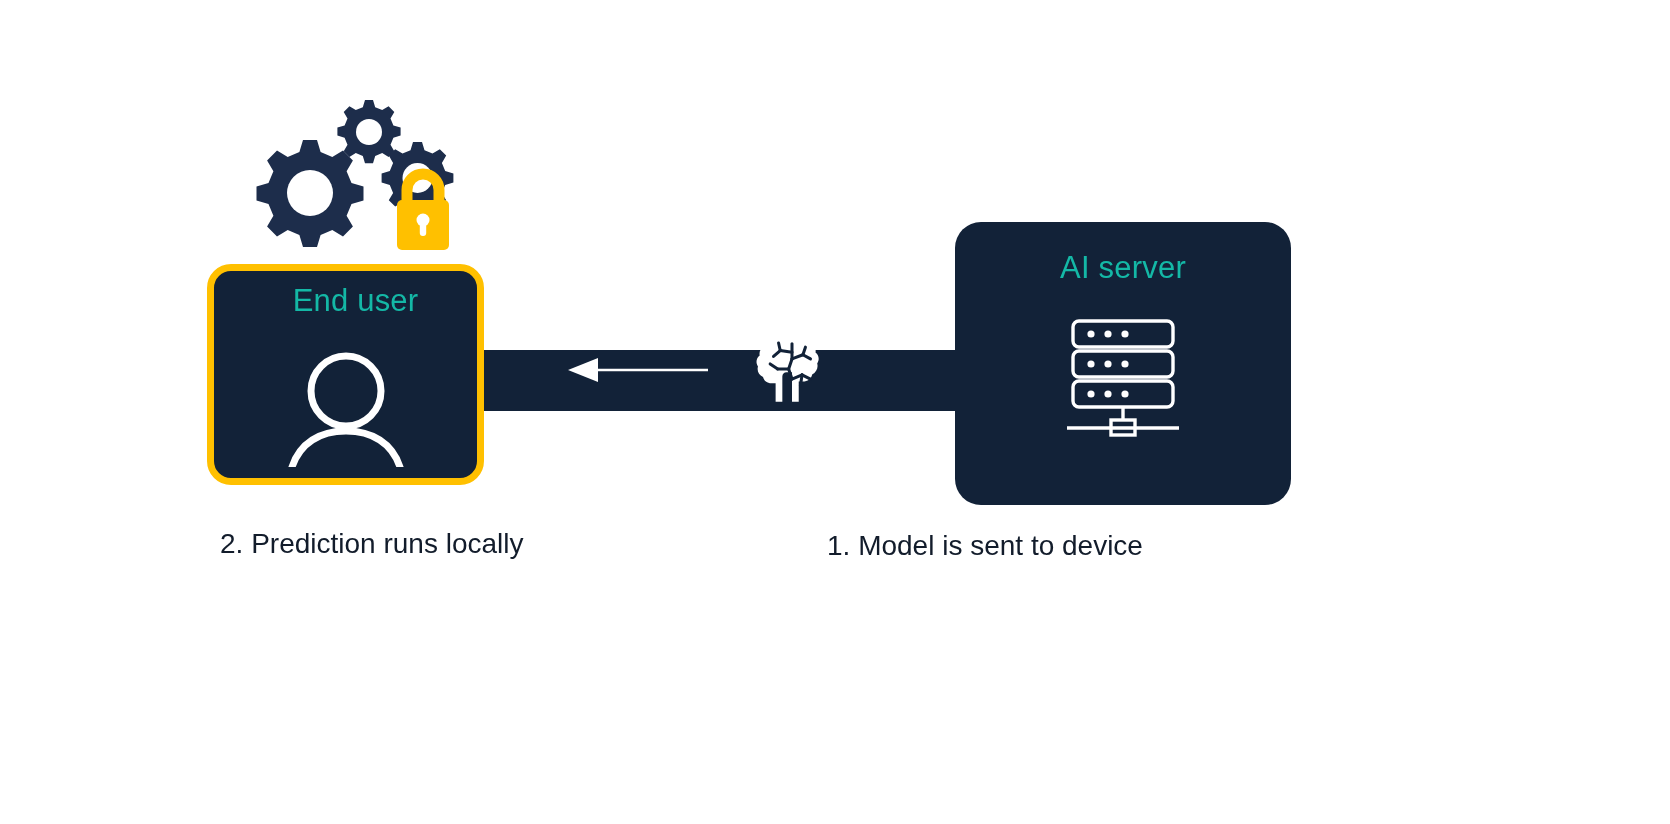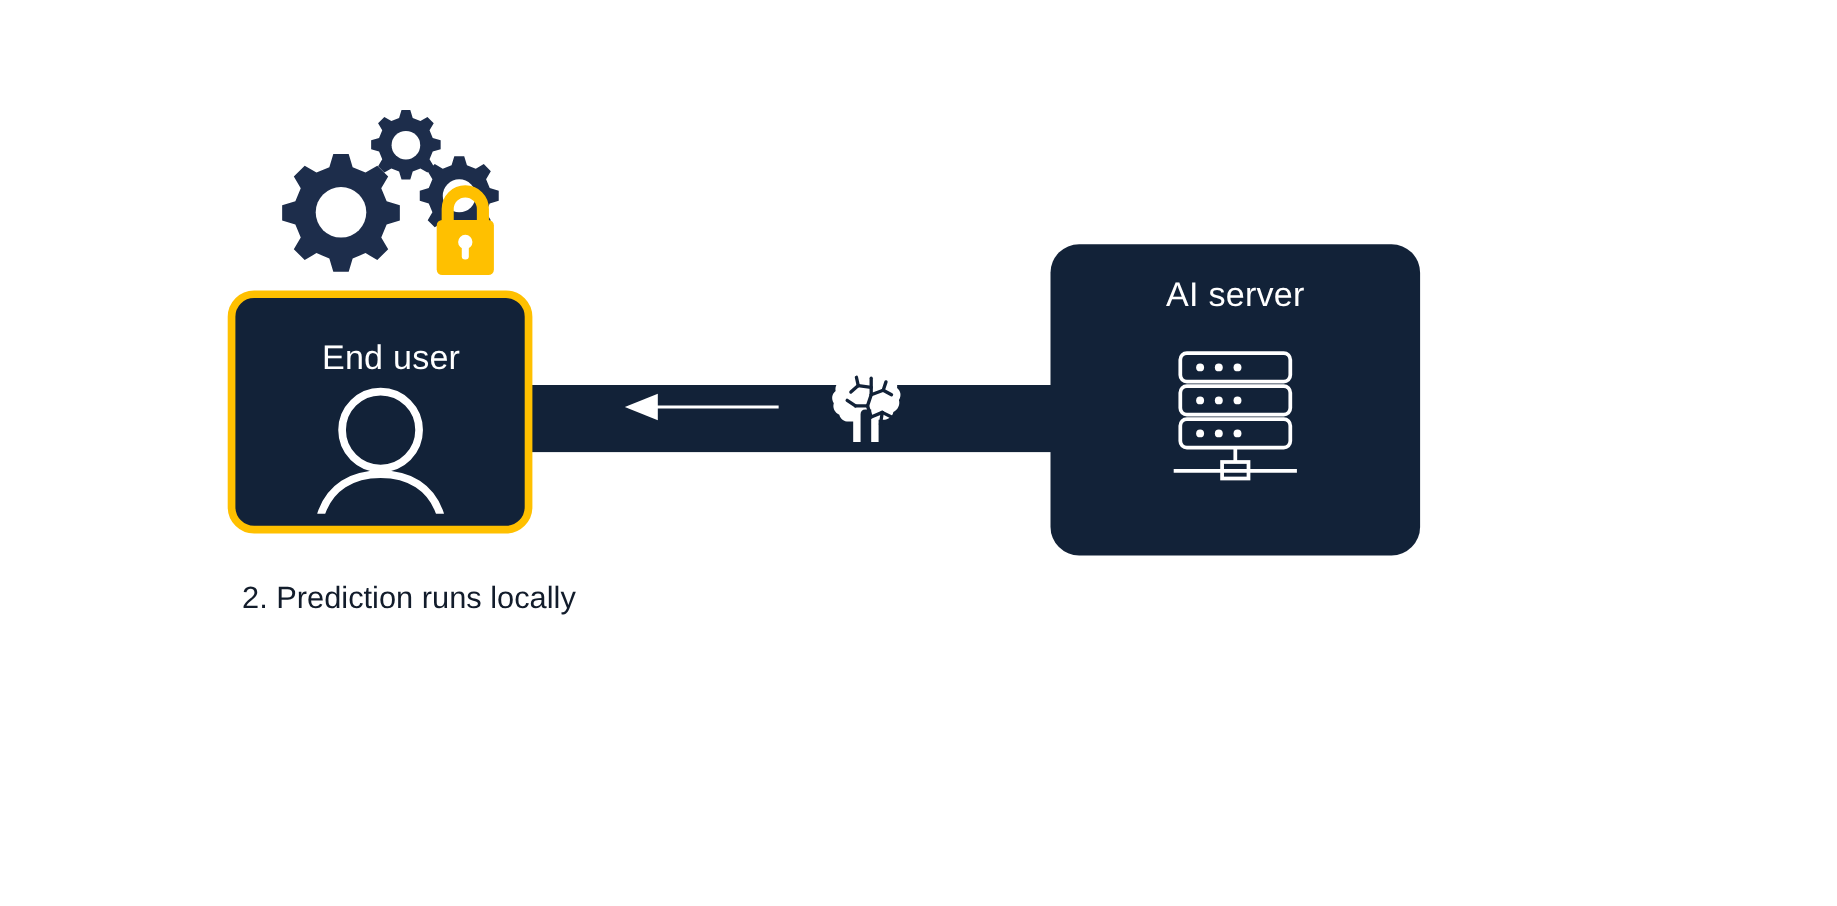--- a/index.html
+++ b/index.html
@@ -46,40 +46,40 @@
   .node {
     position: absolute;
     background: #122238;
     box-sizing: border-box;
   }
   .node-title {
     position: absolute;
     left: 0;
     right: 0;
     text-align: center;
-    color: #ffffff;
+    color: #14b8a6;
     font-weight: 400;
     letter-spacing: 0.2px;
     white-space: nowrap;
   }
   .node-icon {
     position: absolute;
   }
 
   
   #end-user-node {
     left: 207px;
     top: 264px;
     width: 277px;
     height: 221px;
     border: 7px solid #FFC000;
     border-radius: 24px;
   }
   #end-user-node .node-title {
-    top: 36px;
+    top: 12px;
     font-size: 31px;
     padding-left: 20px;
   }
   #end-user-node .node-icon {
     left: 50%;
     margin-left: -64px;
     top: 76px;
     width: 128px;
     height: 120px;
   }
@@ -231,14 +231,15 @@
       </g>
       <g stroke="#ffffff" stroke-width="3.4" fill="none">
         <line x1="62" y1="92" x2="62" y2="106"></line>
         <line x1="6" y1="113" x2="118" y2="113"></line>
         <rect x="50" y="105" width="24" height="15"></rect>
       </g>
     </svg>
   </div>
 
   <div class="caption" id="caption-local">2. Prediction runs locally</div>
+  <div class="caption" id="caption-server">1. Model is sent to device</div>
 
 </div>
 
 </body></html>

